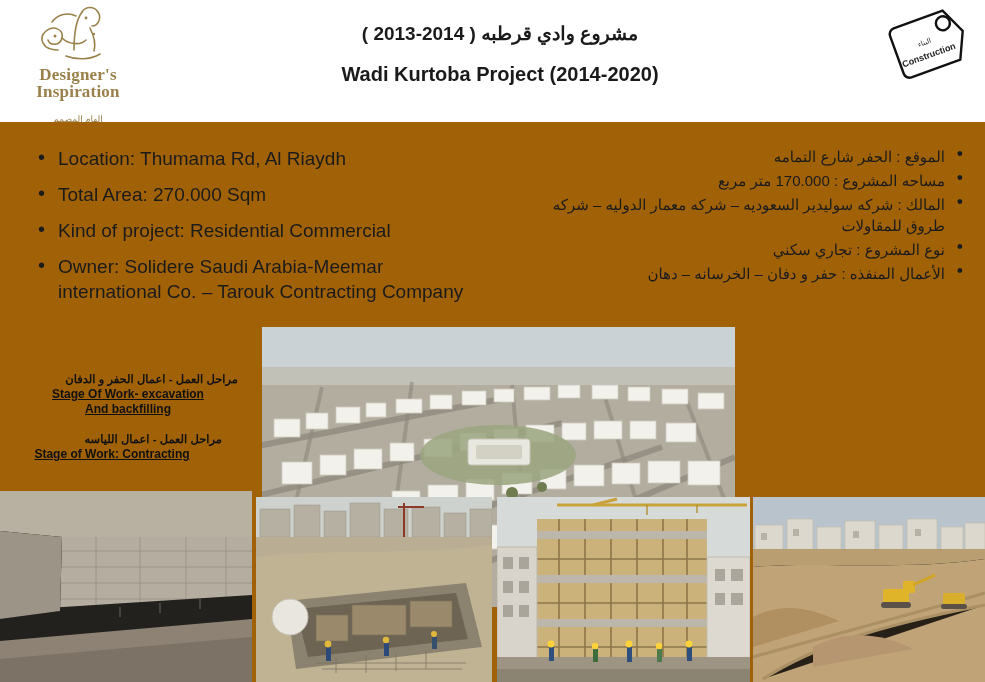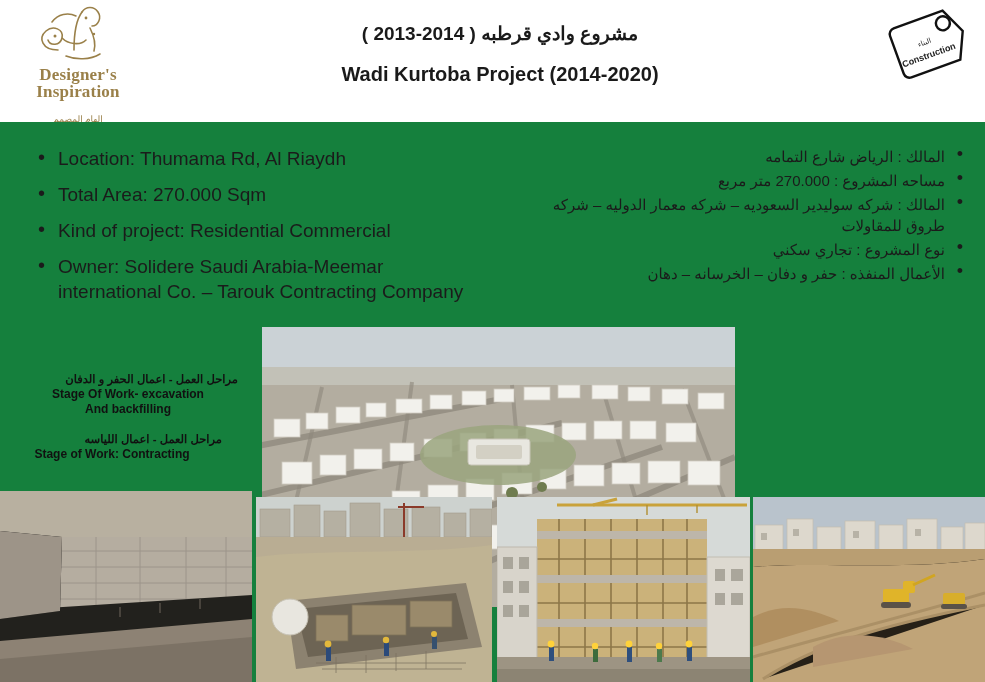--- a/index.html
+++ b/index.html
@@ -85,21 +85,21 @@
     font-size: 7px;
     fill: #222;
   }
 
   
   .content {
     position: absolute;
     left: 0; top: 122px;
     width: 985px;
     height: 560px;
-    background: #15803d;
+    background: #a16207;
   }
 
   
   .en-list {
     position: absolute;
     left: 36px;
     top: 24px;
     width: 420px;
     margin: 0;
     padding: 0 0 0 22px;
@@ -164,20 +164,21 @@
     color: #111;
     line-height: 15px;
   }
   .caption-en {
     font-size: 12px;
     font-weight: bold;
     color: #111;
     line-height: 15px;
     direction: ltr;
     text-align: center;
+    text-decoration: underline;
   }
 
   
   .photo {
     position: absolute;
     overflow: hidden;
     background: #b9b4ad;
   }
   .photo svg { display: block; }
 
@@ -236,22 +237,22 @@
 <div class="content">
 
   <ul class="en-list">
     <li>Location: Thumama Rd, Al Riaydh</li>
     <li>Total Area: 270.000 Sqm</li>
     <li>Kind of project: Residential Commercial</li>
     <li>Owner: Solidere Saudi Arabia-Meemar international Co. – Tarouk Contracting Company</li>
   </ul>
 
   <ul class="ar-list">
-    <li>المالك  :  الرياض شارع التمامه</li>
-    <li>مساحه المشروع : 270.000 متر  مربع</li>
+    <li>الموقع  :  الحفر شارع التمامه</li>
+    <li>مساحه المشروع : 170.000 متر  مربع</li>
     <li>المالك  :  شركه سوليدير السعوديه – شركه معمار الدوليه – شركه طروق للمقاولات</li>
     <li>نوع المشروع : تجاري سكني</li>
     <li>الأعمال المنفذه : حفر و دفان – الخرسانه – دهان</li>
   </ul>
 
   <div class="caption-block cap1">
     <div class="caption-ar">مراحل العمل - اعمال الحفر و الدفان</div>
     <div class="caption-en">Stage Of Work- excavation</div>
     <div class="caption-en">And backfilling</div>
   </div>

